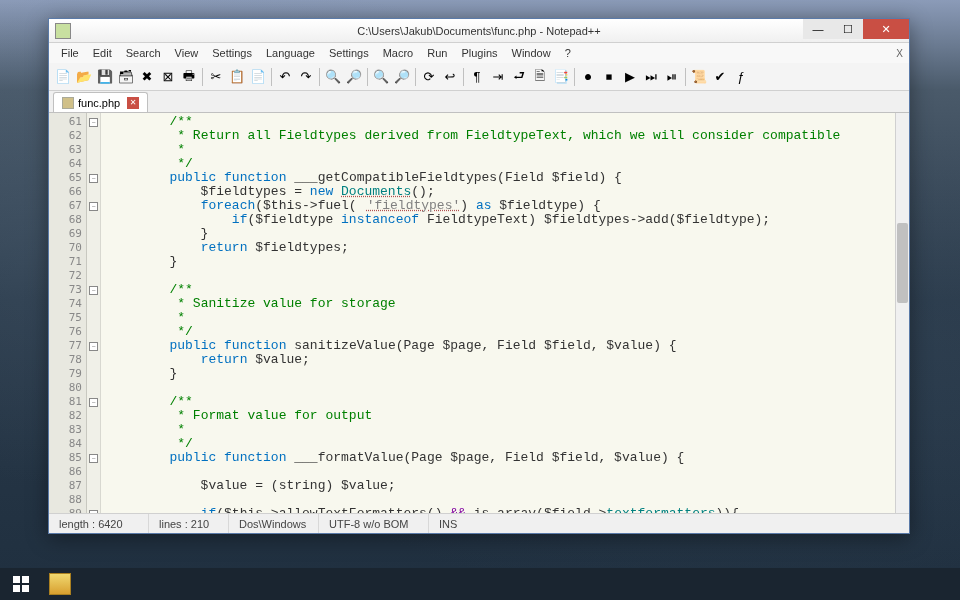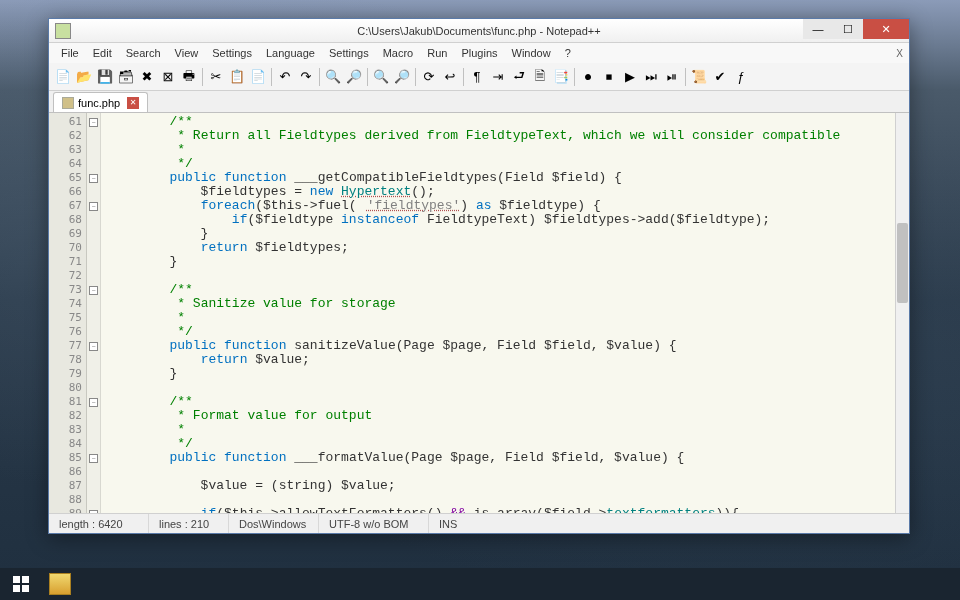--- a/index.html
+++ b/index.html
@@ -206,21 +206,21 @@
         <div class="fold-mark"></div>
         <div class="fold-mark">
           <div class="fold-box">−</div>
         </div>
       </div>
     <div class="code" id="code">        <span class="cmt">/**</span>
         <span class="cmt"> * Return all Fieldtypes derived from FieldtypeText, which we will consider compatible</span>
         <span class="cmt"> *</span>
         <span class="cmt"> */</span>
         <span class="kw">public</span> <span class="kw">function</span> ___getCompatibleFieldtypes(Field $field) {
-            $fieldtypes = <span class="kw">new</span> <span class="typ">Hypertext</span>();
+            $fieldtypes = <span class="kw">new</span> <span class="typ">Documents</span>();
             <span class="kw">foreach</span>($this-&gt;fuel(<span class="str u">'fieldtypes'</span>) <span class="kw">as</span> $fieldtype) {
                 <span class="kw">if</span>($fieldtype <span class="kw">instanceof</span> FieldtypeText) $fieldtypes-&gt;add($fieldtype);
             }
             <span class="kw">return</span> $fieldtypes;
         }
 
         <span class="cmt">/**</span>
         <span class="cmt"> * Sanitize value for storage</span>
         <span class="cmt"> *</span>
         <span class="cmt"> */</span>

